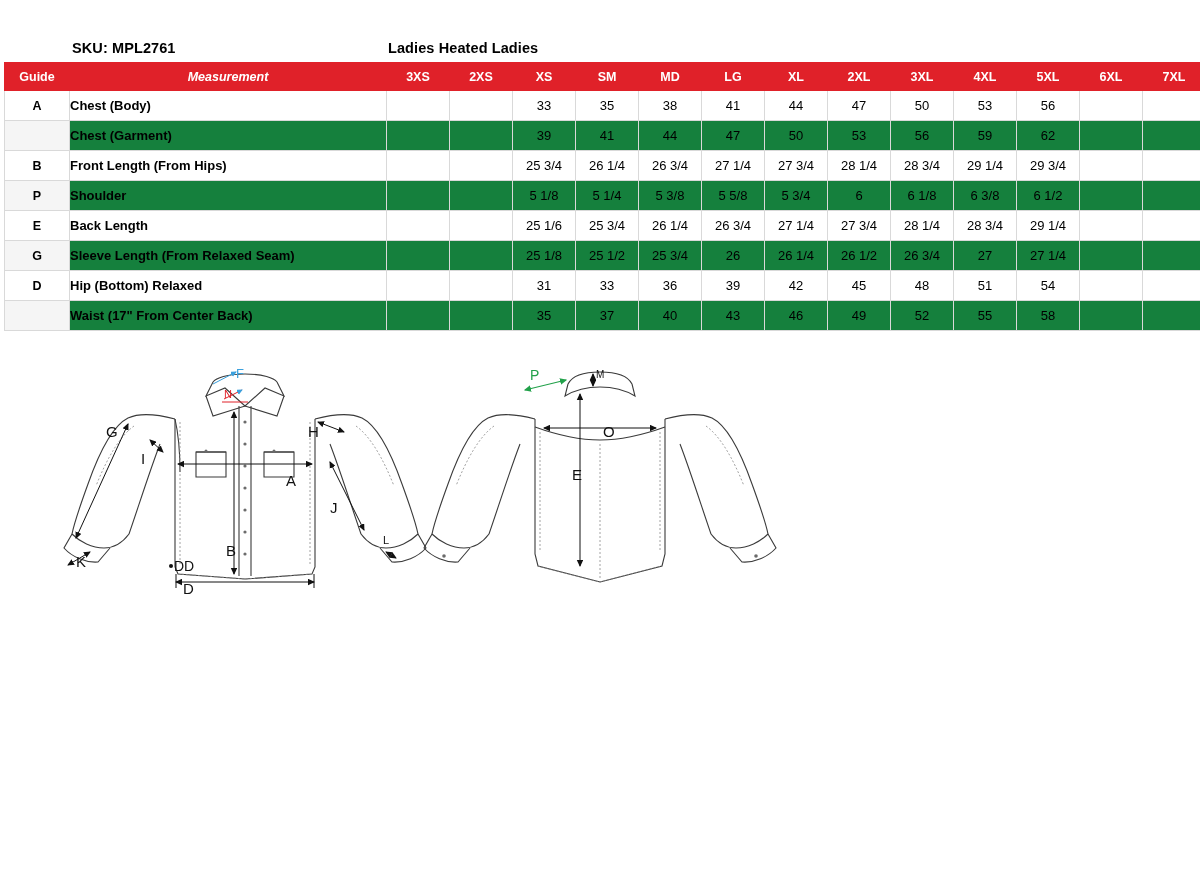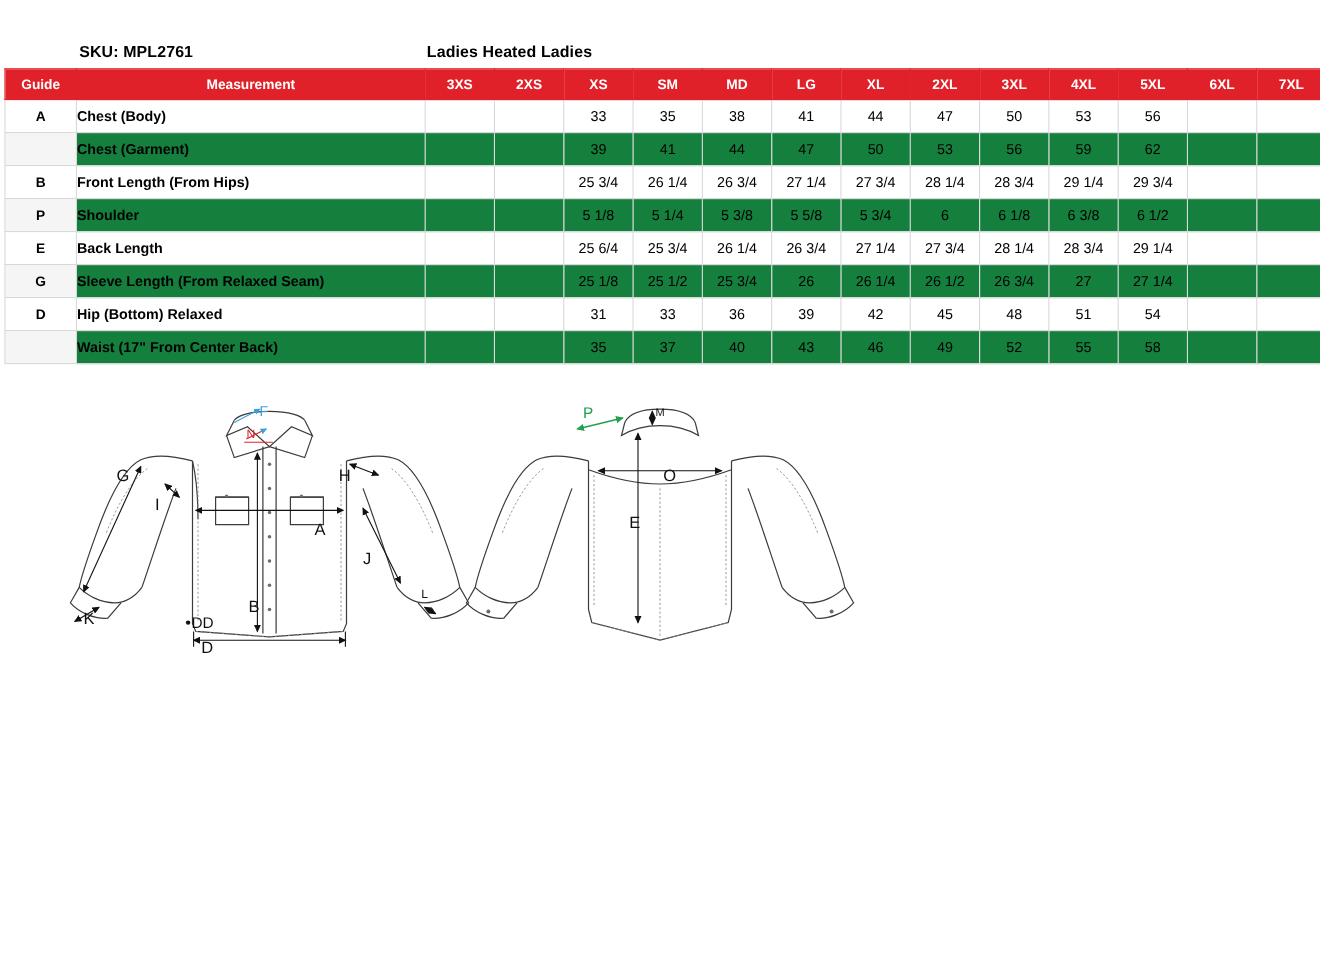--- a/index.html
+++ b/index.html
@@ -66,21 +66,21 @@
   table.size-chart thead th {
     background: #e02129;
     color: #ffffff;
     font-weight: bold;
     border: 1px solid #e02129;
     height: 27px;
     font-size: 12.5px;
     margin-left: 40px;
   }
   table.size-chart thead th.col-guide { width: 64px; }
-  table.size-chart thead th.col-meas  { width: 316px; }
+  table.size-chart thead th.col-meas  { width: 316px; font-style: italic; }
   table.size-chart thead th.col-size  { width: 62px; }
 
   table.size-chart td.guide-cell {
     font-weight: bold;
     font-size: 12.5px;
     background: #ffffff;
   }
   table.size-chart td.meas-cell {
     font-weight: bold;
     text-align: left;
@@ -207,21 +207,21 @@
         <td>6 3/8</td>
         <td>6 1/2</td>
         <td></td>
         <td></td>
       </tr>
       <tr>
         <td class="guide-cell">E</td>
         <td class="meas-cell">Back Length</td>
         <td></td>
         <td></td>
-        <td>25 6/4</td>
+        <td>25 1/6</td>
         <td>25 3/4</td>
         <td>26 1/4</td>
         <td>26 3/4</td>
         <td>27 1/4</td>
         <td>27 3/4</td>
         <td>28 1/4</td>
         <td>28 3/4</td>
         <td>29 1/4</td>
         <td></td>
         <td></td>

